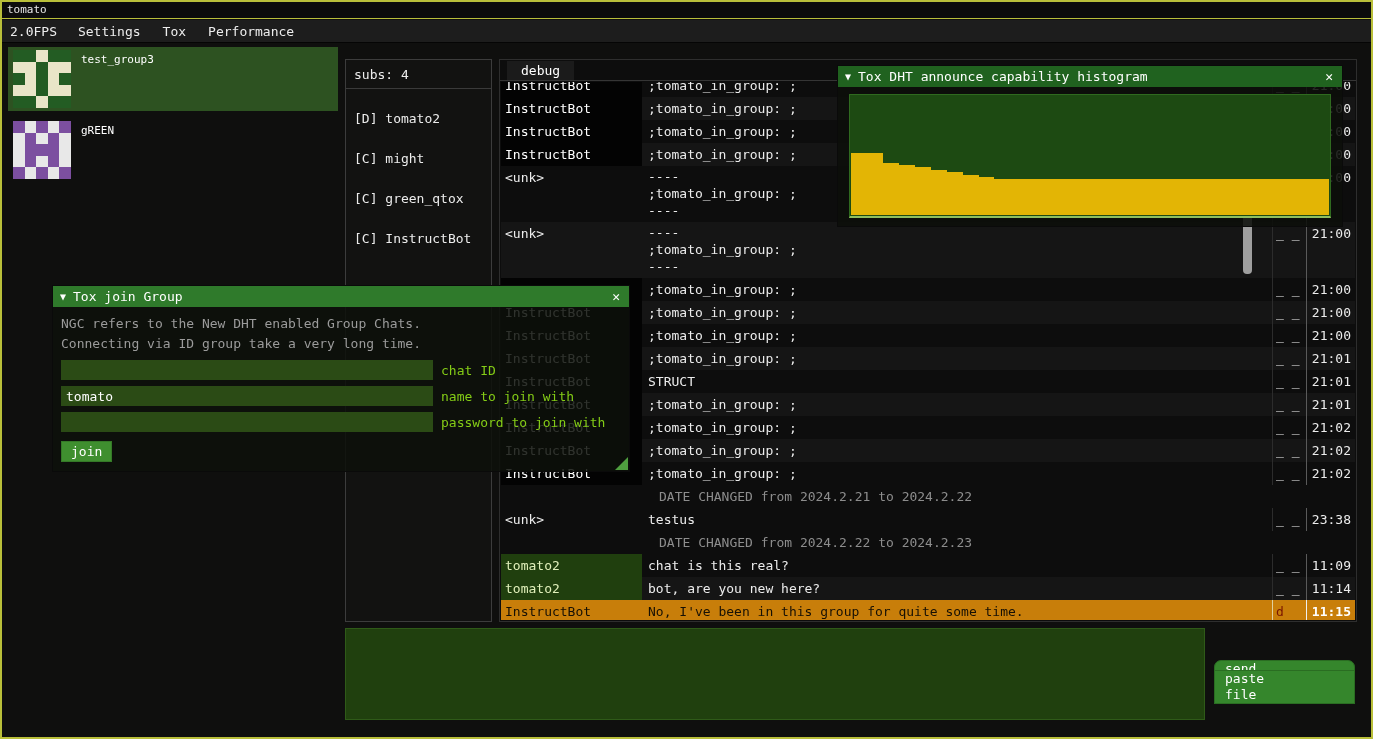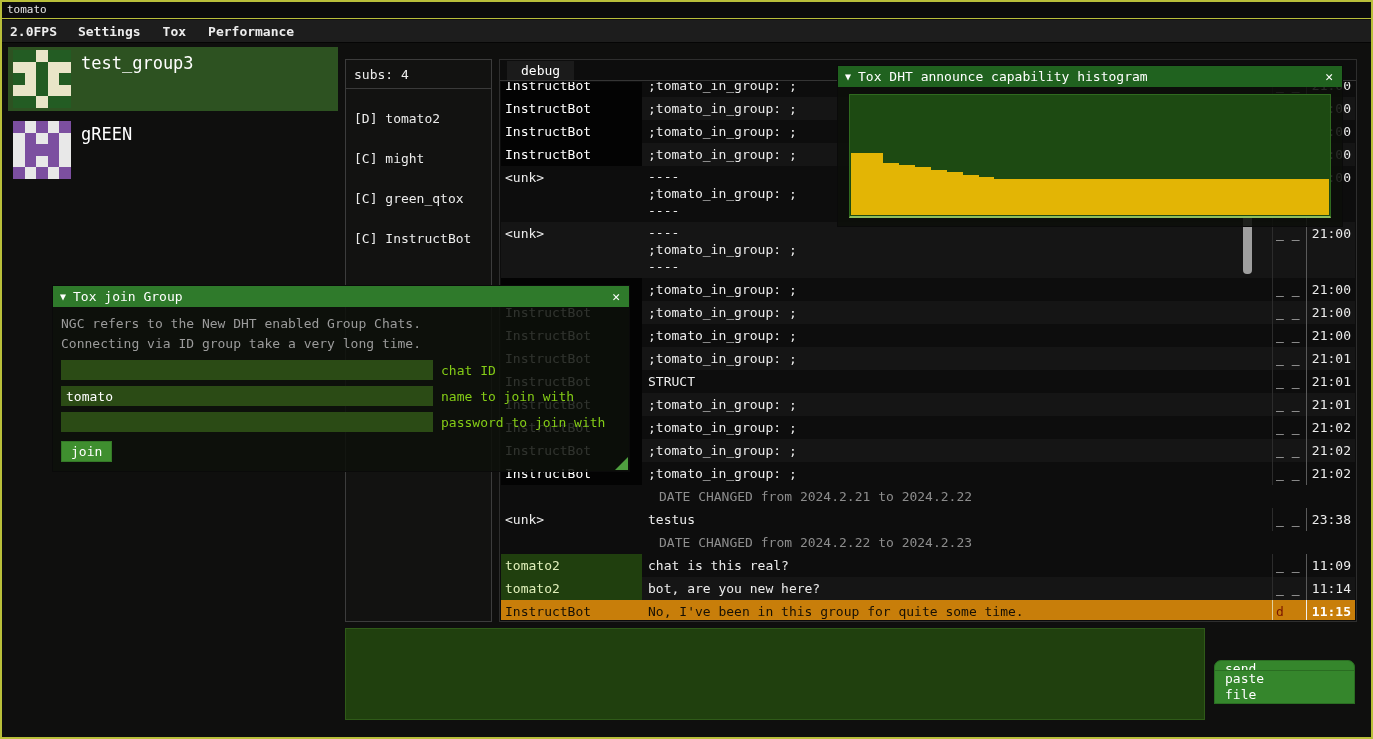--- a/index.html
+++ b/index.html
@@ -15,36 +15,36 @@
   .titlebar {
     position:absolute; top:0; left:0; right:0; height:17px;
     background:#0c0c0c; border-bottom:1px solid #b9bf3a;
     font-size:11px; line-height:16px; padding-left:5px; color:#e8e8e8;
   }
   .menubar {
     position:absolute; top:18px; left:0; right:0; height:23px;
     background:#1d1d1d; display:flex; align-items:center;
     font-size:13px; color:#ededed; border-bottom:1px solid #050505;
   }
-  .menu-item { padding:2px 11px;font-weight:bold; }
+  .menu-item { padding:2px 11px; }
   .menu-item.fps { padding:2px 10px 2px 8px; }
   .menu-items { display:flex; }
 
   
   .workspace { position:absolute; top:41px; left:0; right:0; bottom:0; background:#0f0f0e; }
 
   
   .group-list { position:absolute; left:6px; top:4px; width:330px; }
   .group-item { display:flex; gap:10px; padding:3px 5px; margin-bottom:7px; align-items:flex-start; }
   .group-item.selected { background:#2d5221; }
   .group-icon {
     width:58px; height:58px; flex:none;
     display:grid; grid-template-columns:repeat(5,1fr); grid-template-rows:repeat(5,1fr);
   }
-  .group-label { color:#fff; font-size:17px; padding-top:3px;text-align:center; }
+  .group-label { color:#fff; font-size:11px; padding-top:3px;text-align:center; }
 
   
   .subs-panel {
     position:absolute; left:343px; top:16px; width:147px; height:563px;
     background:#121211; border:1px solid #3c3c3c; padding:6px 8px; font-size:13px;
   }
   .subs-header { line-height:18px; }
   .subs-sep { border-top:1px solid #3a3a3a; margin:4px -8px 5px -8px; }
   .member { line-height:20px; white-space:nowrap;margin-top:20px; }
 

